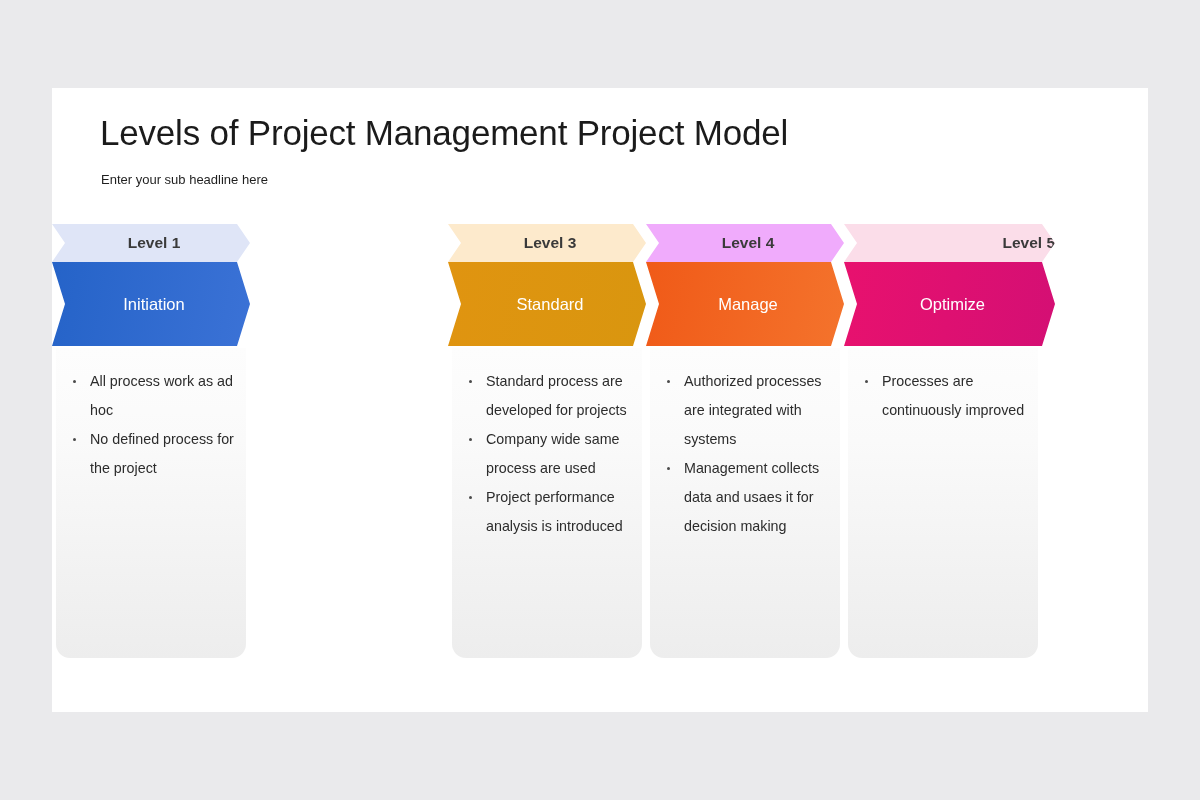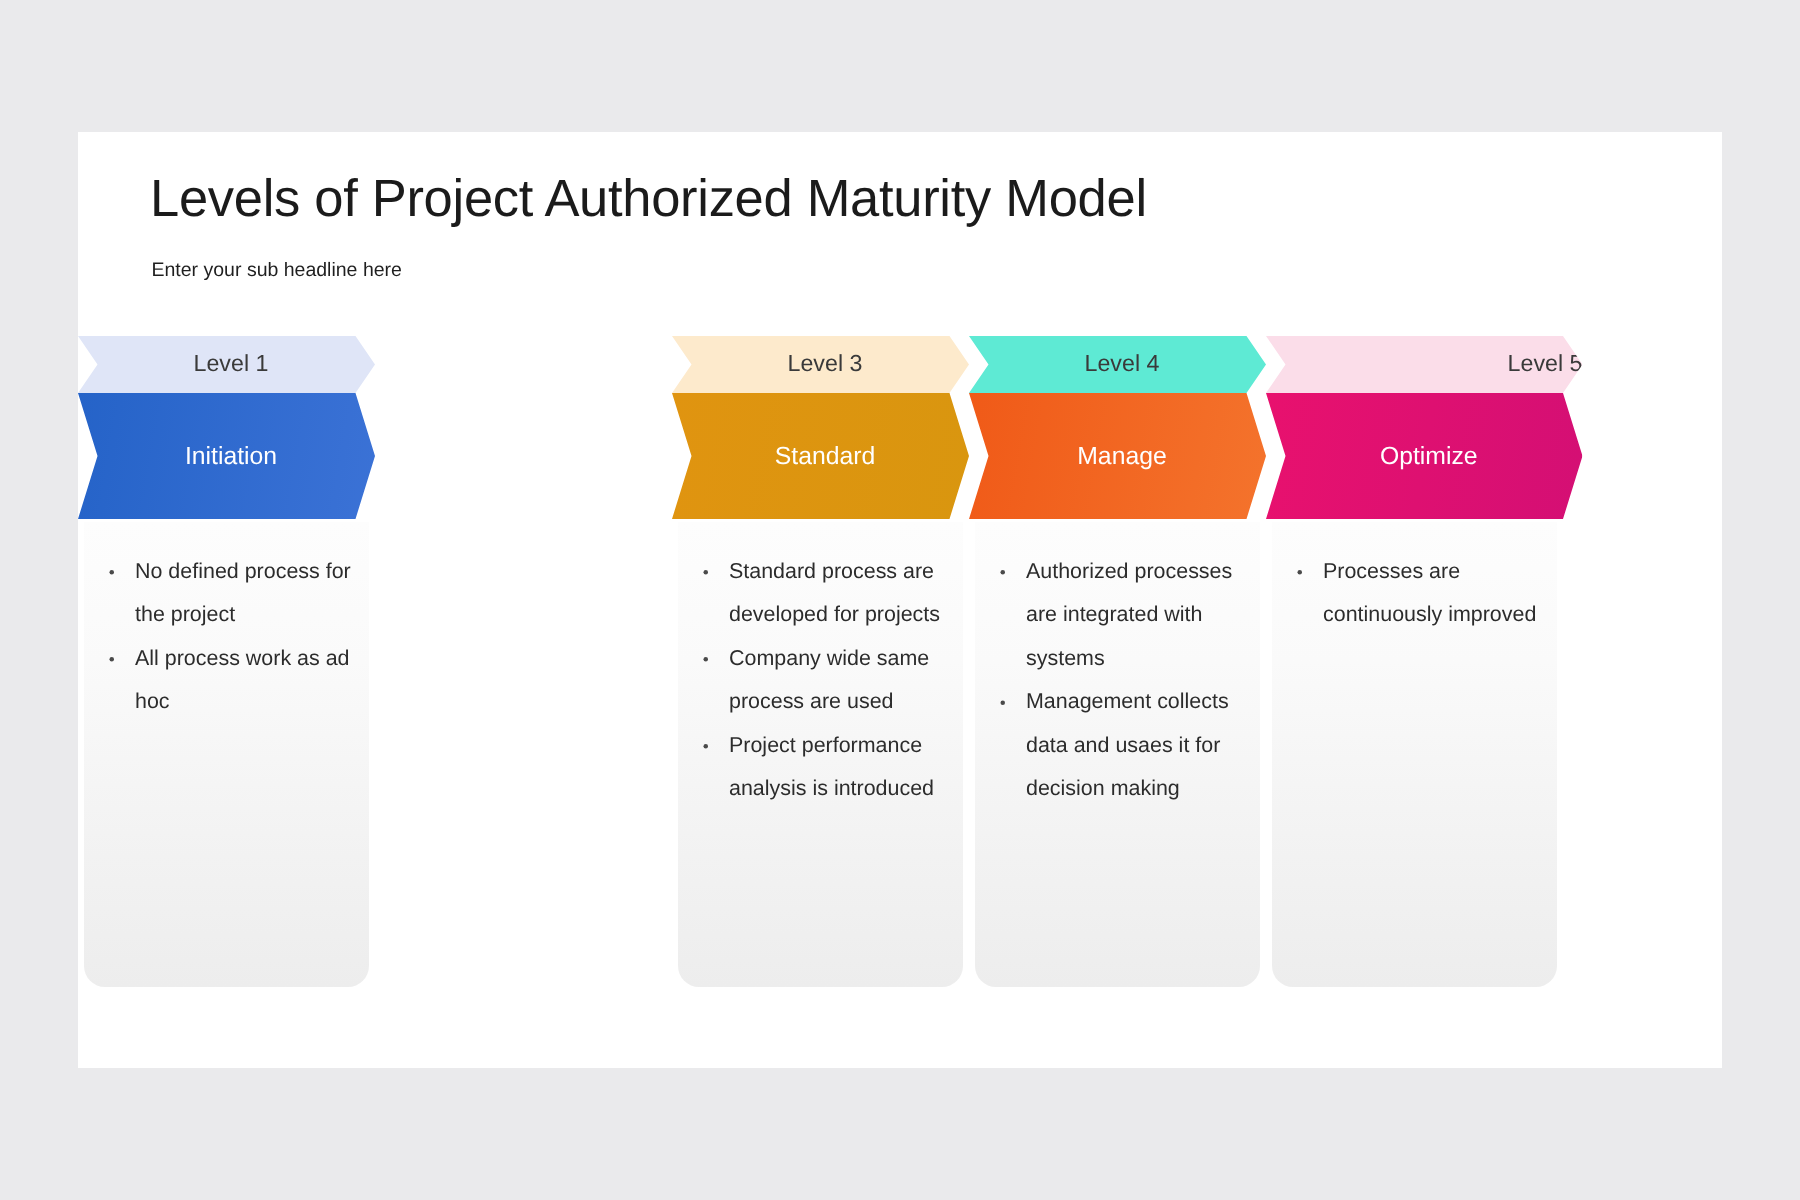--- a/index.html
+++ b/index.html
@@ -58,21 +58,21 @@
     width: 198px; height: 38px;
     -webkit-clip-path: polygon(0 0, 185px 0, 198px 50%, 185px 100%, 0 100%, 13px 50%);
     clip-path: polygon(0 0, 185px 0, 198px 50%, 185px 100%, 0 100%, 13px 50%);
     display: flex;
     align-items: center;
     justify-content: center;
   }
   .level-band-label {
     font-size: 15.5px;
     color: #3a3a3a;
-    font-weight: 400;
+    font-weight: 700;
     padding-left: 6px;
   }
 
   
   .stage-band {
     position: absolute;
     left: 0; top: 38px;
     width: 198px; height: 84px;
     -webkit-clip-path: polygon(0 0, 185px 0, 198px 50%, 185px 100%, 0 100%, 13px 50%);
     clip-path: polygon(0 0, 185px 0, 198px 50%, 185px 100%, 0 100%, 13px 50%);
@@ -116,36 +116,36 @@
     width: 3px; height: 3px;
     border-radius: 50%;
     background: #4a4a4a;
   }
 </style>
 </head>
 <body>
 
 <div id="slide-canvas">
 
-  <div id="page-title">Levels of Project Authorized Maturity Model</div>
+  <div id="page-title">Levels of Project Management Project Model</div>
   <div id="page-subtitle">Enter your sub headline here</div>
 
   <div id="maturity-diagram">
 
     <div class="stage-column" style="left:0px;">
       <div class="level-band" style="background: rgb(223, 229, 247);">
         <span class="level-band-label">Level 1</span>
       </div>
       <div class="stage-band" style="background: linear-gradient(100deg, rgb(37, 99, 200) 0%, rgb(59, 114, 214) 100%);">
         <span class="stage-band-label">Initiation</span>
       </div>
       <div class="stage-panel">
         <ul class="bullet-list">
+          <li class="bullet-item">All process work as ad hoc</li>
           <li class="bullet-item">No defined process for the project</li>
-          <li class="bullet-item">All process work as ad hoc</li>
         </ul>
       </div>
     </div>
 
 
     <div class="stage-column" style="left:396px;">
       <div class="level-band" style="background: rgb(253, 234, 204);">
         <span class="level-band-label">Level 3</span>
       </div>
       <div class="stage-band" style="background: linear-gradient(100deg, rgb(224, 148, 16) 0%, rgb(217, 150, 15) 100%);">
@@ -154,21 +154,21 @@
       <div class="stage-panel">
         <ul class="bullet-list">
           <li class="bullet-item">Standard process are developed for projects</li>
           <li class="bullet-item">Company wide same process are used</li>
           <li class="bullet-item">Project performance analysis is introduced</li>
         </ul>
       </div>
     </div>
 
     <div class="stage-column" style="left:594px;">
-      <div class="level-band" style="background: #5eead4;">
+      <div class="level-band" style="background: #f0abfc;">
         <span class="level-band-label">Level 4</span>
       </div>
       <div class="stage-band" style="background: linear-gradient(100deg, rgb(240, 90, 24) 0%, rgb(244, 115, 44) 100%);">
         <span class="stage-band-label">Manage</span>
       </div>
       <div class="stage-panel">
         <ul class="bullet-list">
           <li class="bullet-item">Authorized processes are integrated with systems</li>
           <li class="bullet-item">Management collects data and usaes it for decision making</li>
         </ul>

